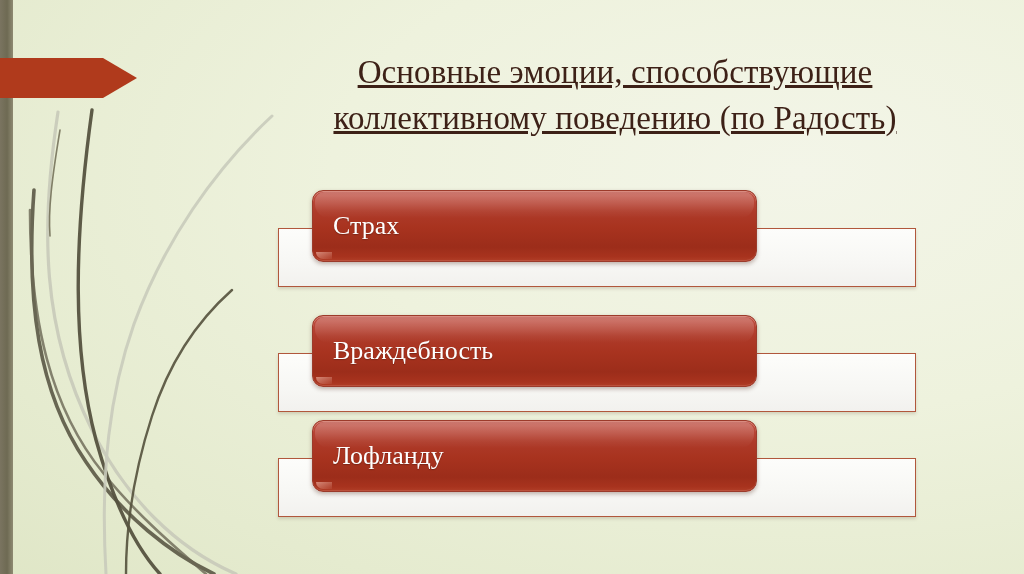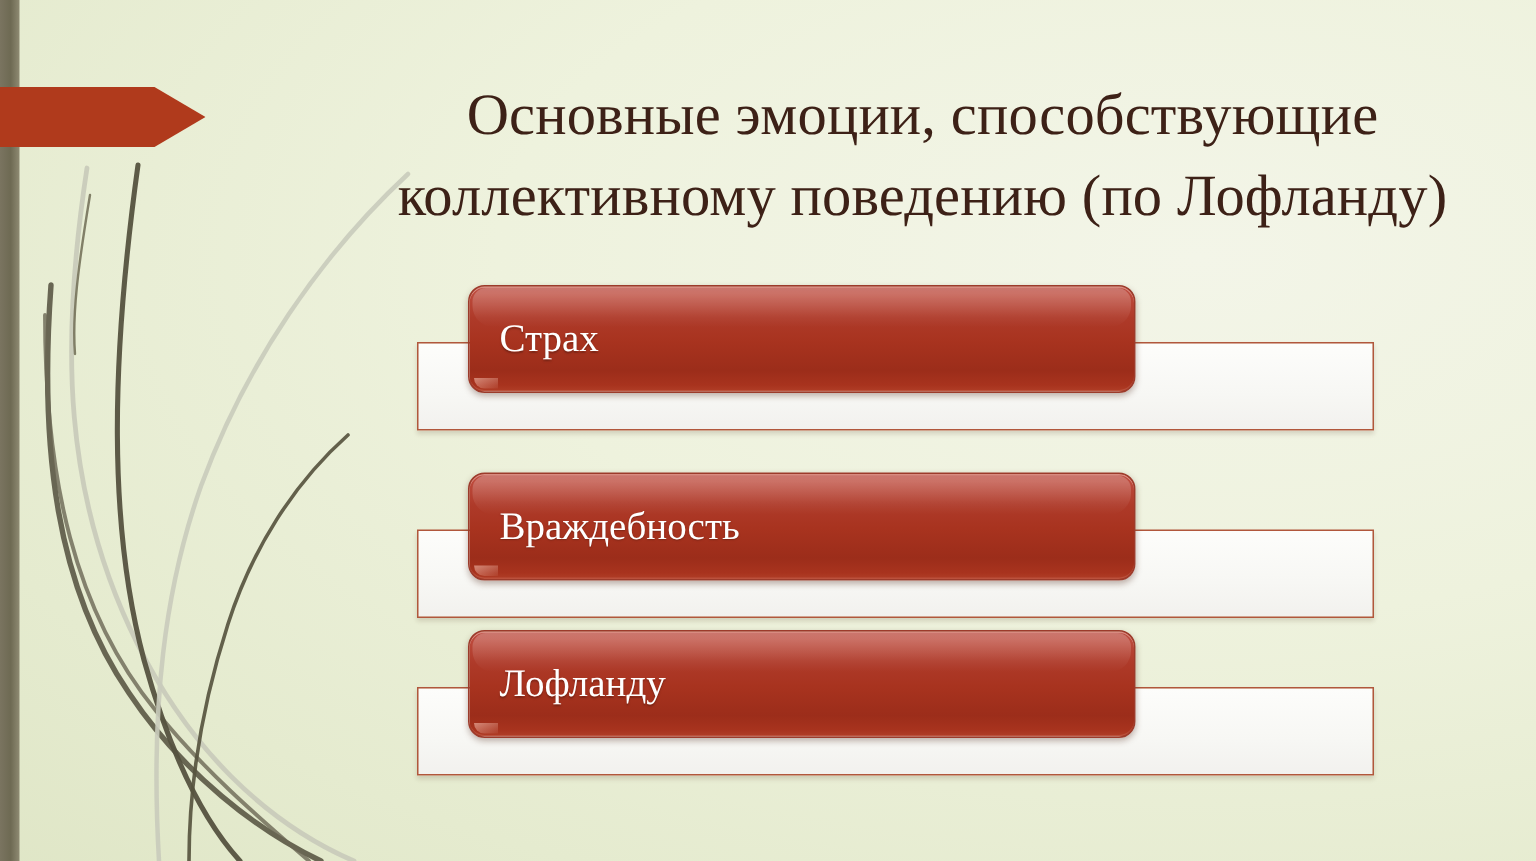--- a/index.html
+++ b/index.html
@@ -45,24 +45,25 @@
   }
 
   
   .title {
     position: absolute;
     left: 250px;
     top: 50px;
     width: 730px;
     text-align: center;
     color: #3d2117;
-    font-size: 39px;
+    font-size: 33px;
     line-height: 1.38;
     font-weight: normal;
     letter-spacing: 0.1px;
+    text-decoration: underline;
   }
   .title-line { display: block; white-space: nowrap; }
 
   
   .diagram {
     position: absolute;
     left: 0;
     top: 0;
     width: 1024px;
     height: 574px;
@@ -166,21 +167,21 @@
       <path d="M 60 130 C 52 178 48 210 50 236" stroke="#6f6b54" stroke-width="1.6" opacity="0.85"></path>
     </g>
   </svg>
 
   <svg class="arrow-banner" viewBox="0 0 137 40" preserveAspectRatio="none" aria-hidden="true">
     <polygon points="0,0 103,0 137,20 103,40 0,40" fill="#b03a1c"></polygon>
   </svg>
 
   <div class="title">
     <span class="title-line">Основные эмоции, способствующие</span>
-    <span class="title-line">коллективному поведению (по Лофланду)</span>
+    <span class="title-line">коллективному поведению (по Радость)</span>
   </div>
 
   <div class="diagram">
 
     <div class="row row-0">
       <div class="row-plate"></div>
       <div class="row-chip">
         <span class="row-label">Страх</span>
       </div>
     </div>

